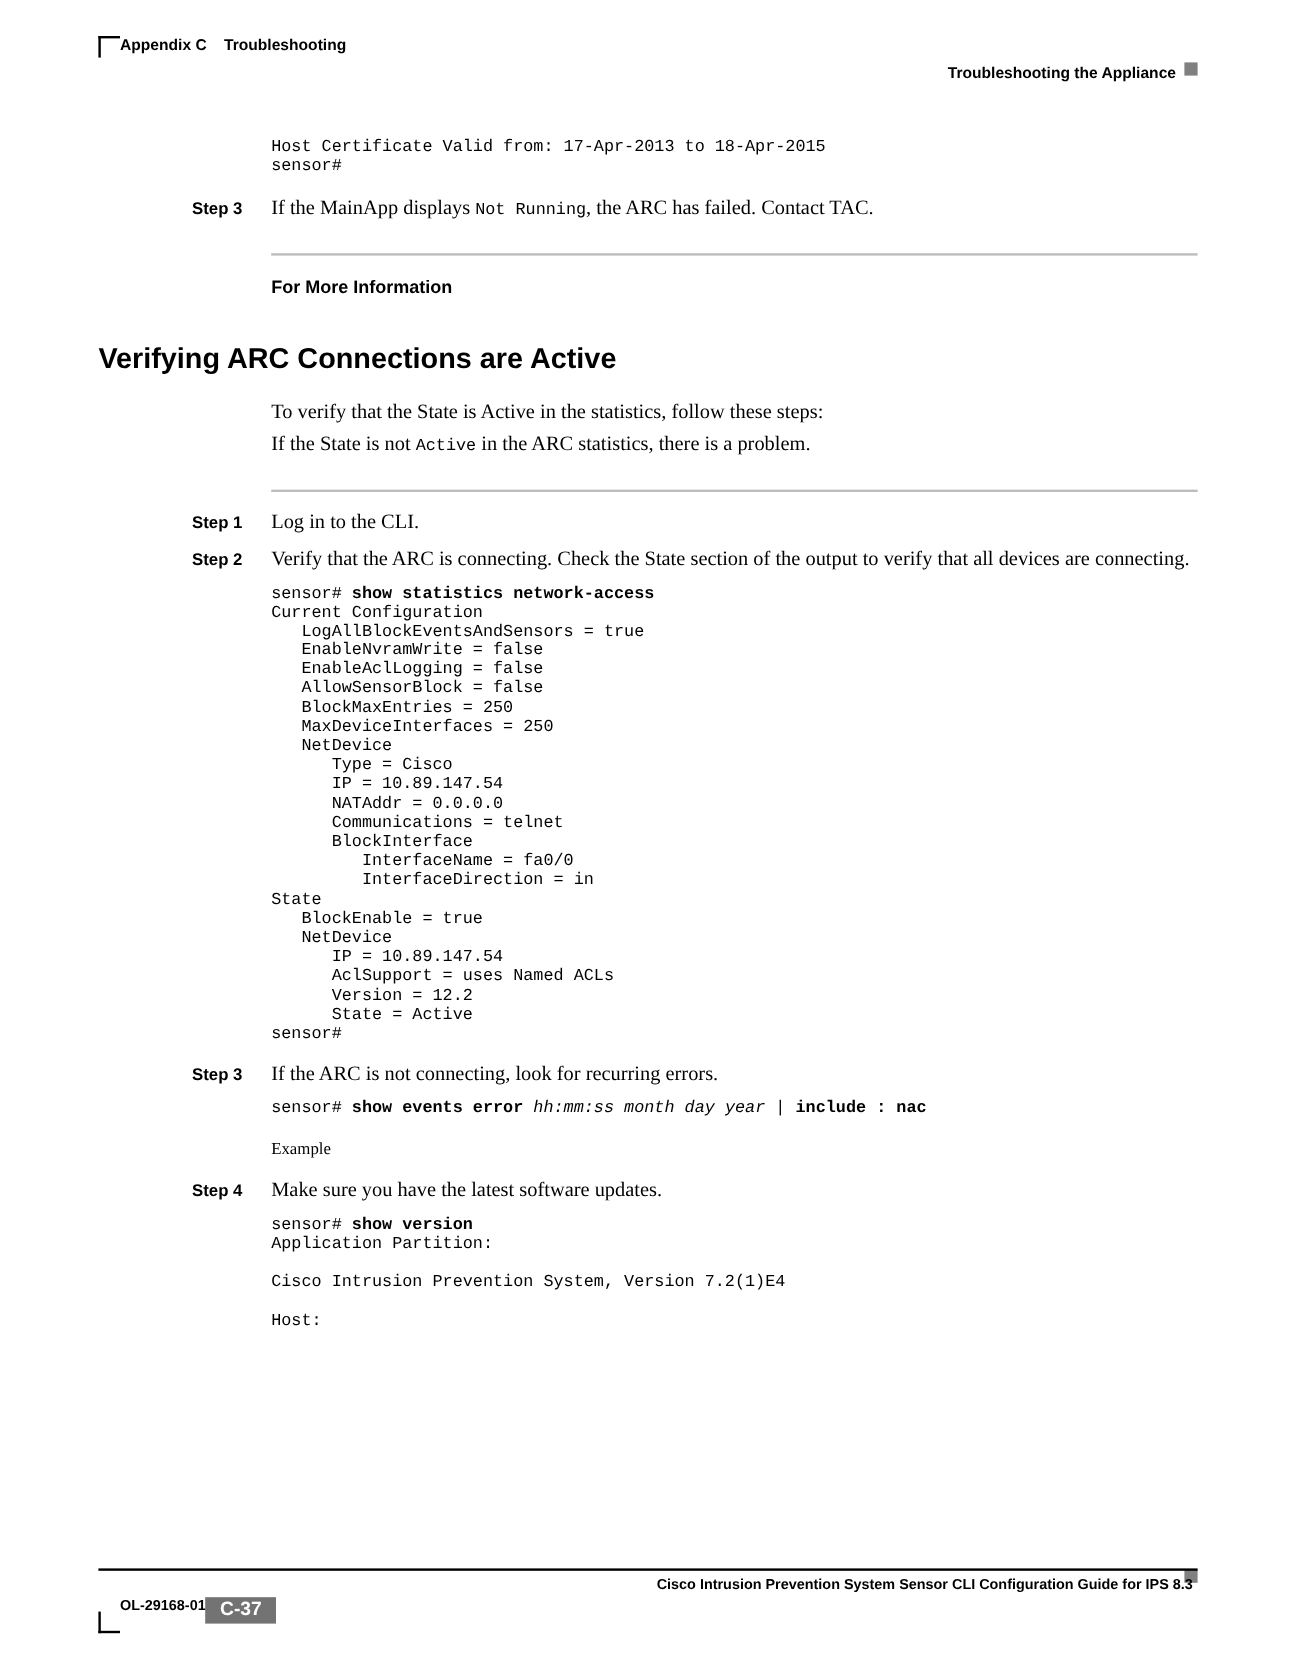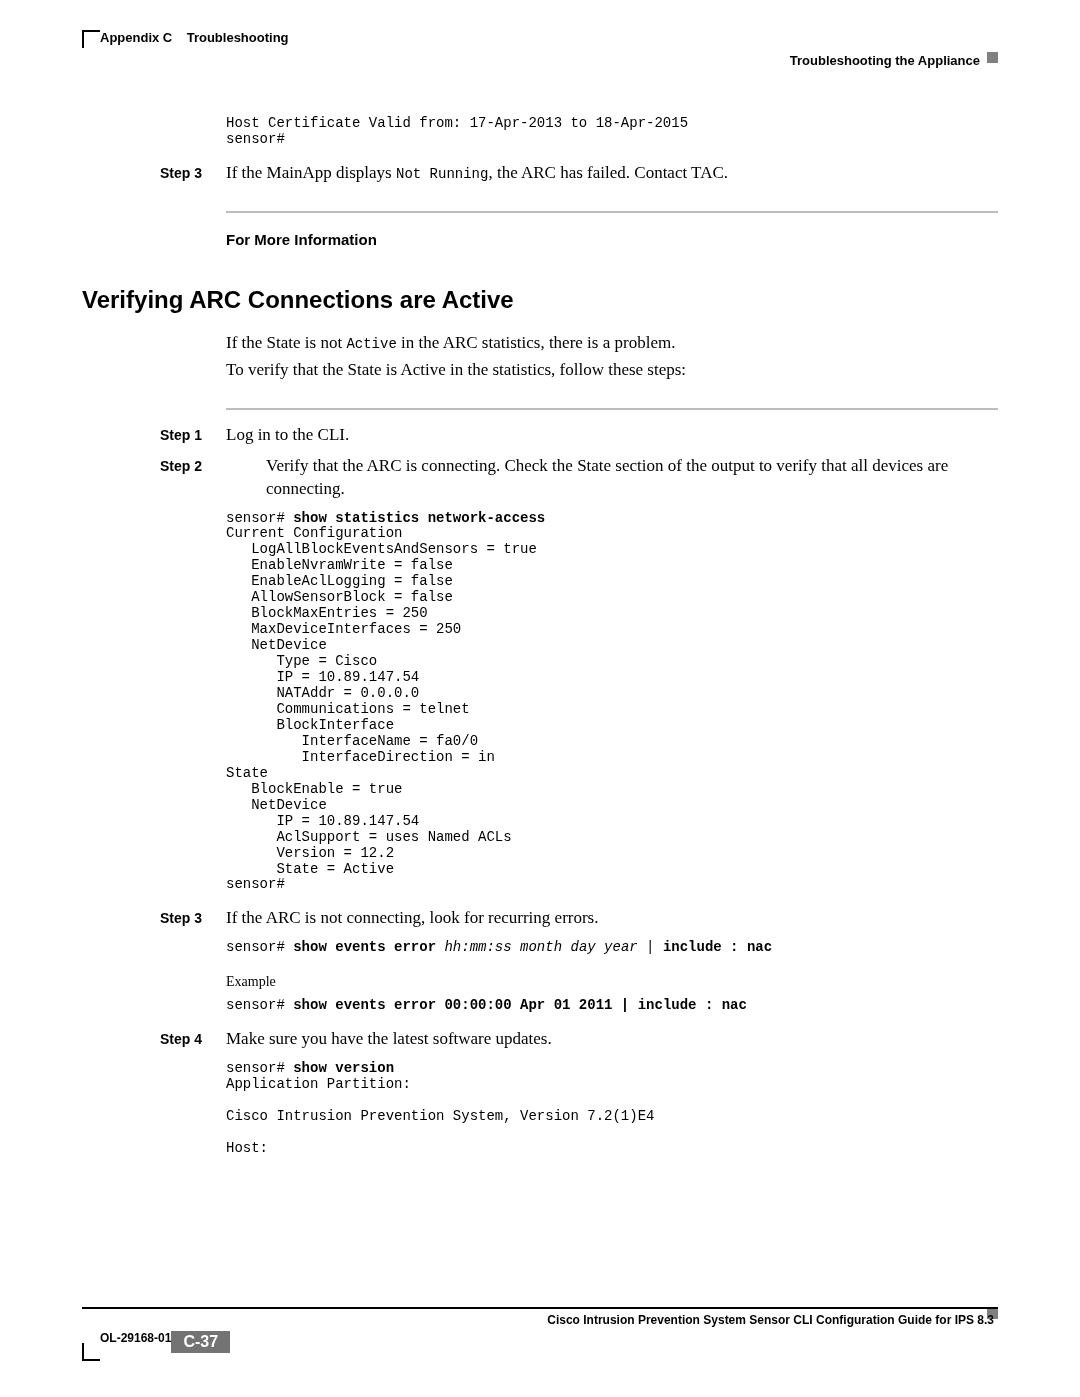--- a/index.html
+++ b/index.html
@@ -200,33 +200,33 @@
         <span>If the MainApp displays </span><span class="inline-mono">Not Running</span><span>, the ARC has failed. Contact TAC.</span>
       </div>
     </div>
 
     <hr class="hr-gray">
 
     <div class="h4">For More Information</div>
 
     <div class="h2">Verifying ARC Connections are Active</div>
 
+    <div class="para">To verify that the State is Active in the statistics, follow these steps:</div>
     <div class="para">
       <span>If the State is not </span><span class="inline-mono">Active</span><span> in the ARC statistics, there is a problem.</span>
     </div>
-    <div class="para">To verify that the State is Active in the statistics, follow these steps:</div>
 
     <hr class="hr-gray">
 
     <div class="step-row">
       <div class="step-label">Step 1</div>
       <div class="step-text">Log in to the CLI.</div>
     </div>
 
-    <div class="step-row" style="margin-top:8px;gap:40px;">
+    <div class="step-row" style="margin-top:8px;">
       <div class="step-label">Step 2</div>
       <div class="step-text">Verify that the ARC is connecting. Check the State section of the output to verify that all devices are connecting.</div>
     </div>
 
     <div class="pre-block">
       <div class="pre bold-inline"><span>sensor# </span><b>show statistics network-access</b></div>
       <div class="pre">Current Configuration
    LogAllBlockEventsAndSensors = true
    EnableNvramWrite = false
    EnableAclLogging = false
@@ -255,23 +255,20 @@
       <div class="step-label">Step 3</div>
       <div class="step-text">If the ARC is not connecting, look for recurring errors.</div>
     </div>
 
     <div class="pre-block">
       <div class="pre bold-inline"><span>sensor# </span><b>show events error </b><i>hh:mm:ss month day year</i><span> | </span><b>include : nac</b></div>
     </div>
 
     <div class="example-lbl">Example</div>
 
-    <div class="pre-block" style="margin-top:4px;">
-      <div class="pre bold-inline"><span>sensor# </span><b>show events error 00:00:00 Apr 01 2011 | include : nac</b></div>
-    </div>
 
     <div class="step-row">
       <div class="step-label">Step 4</div>
       <div class="step-text">Make sure you have the latest software updates.</div>
     </div>
 
     <div class="pre-block">
       <div class="pre bold-inline"><span>sensor# </span><b>show version</b></div>
       <div class="pre">Application Partition:
 

